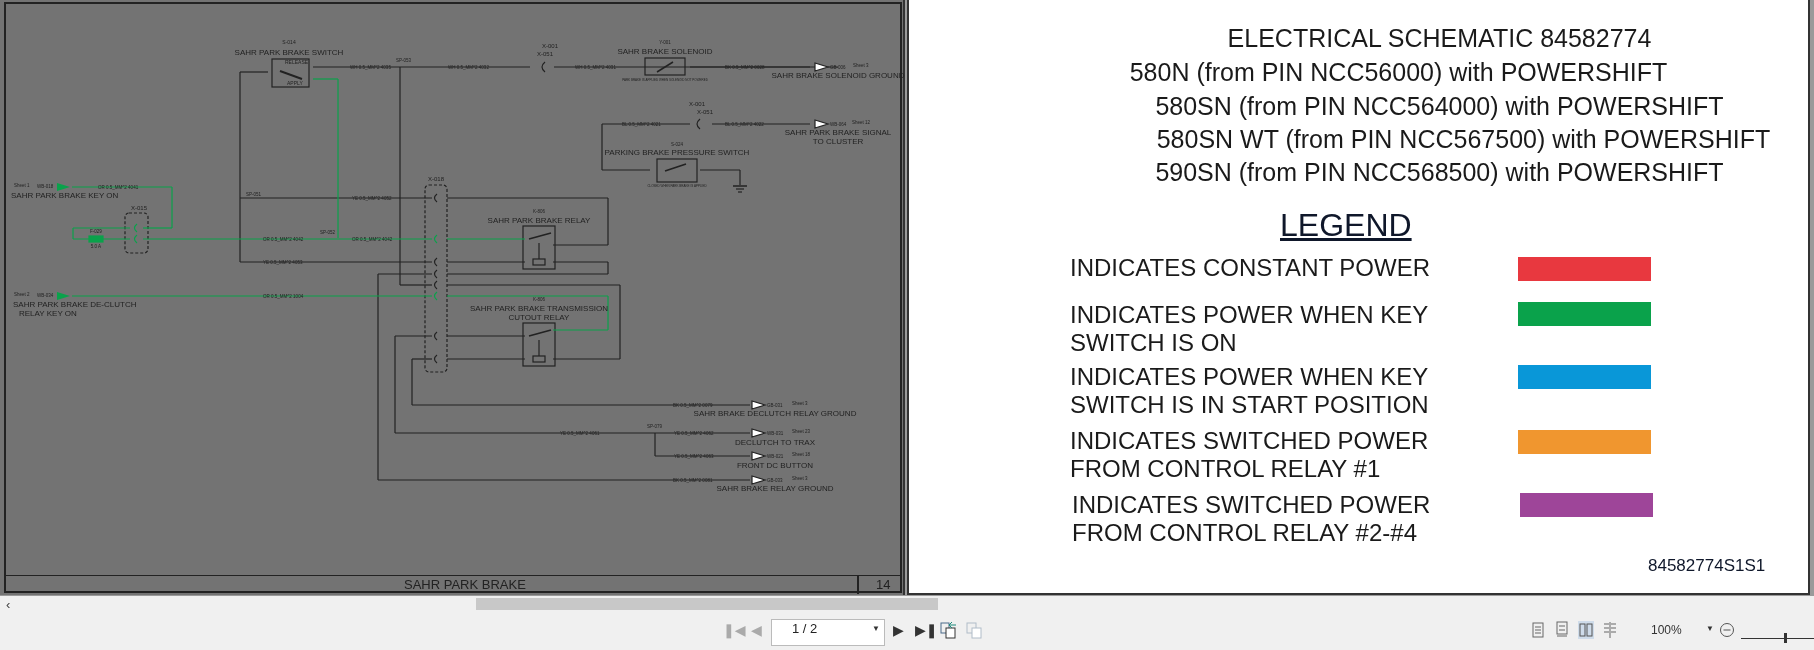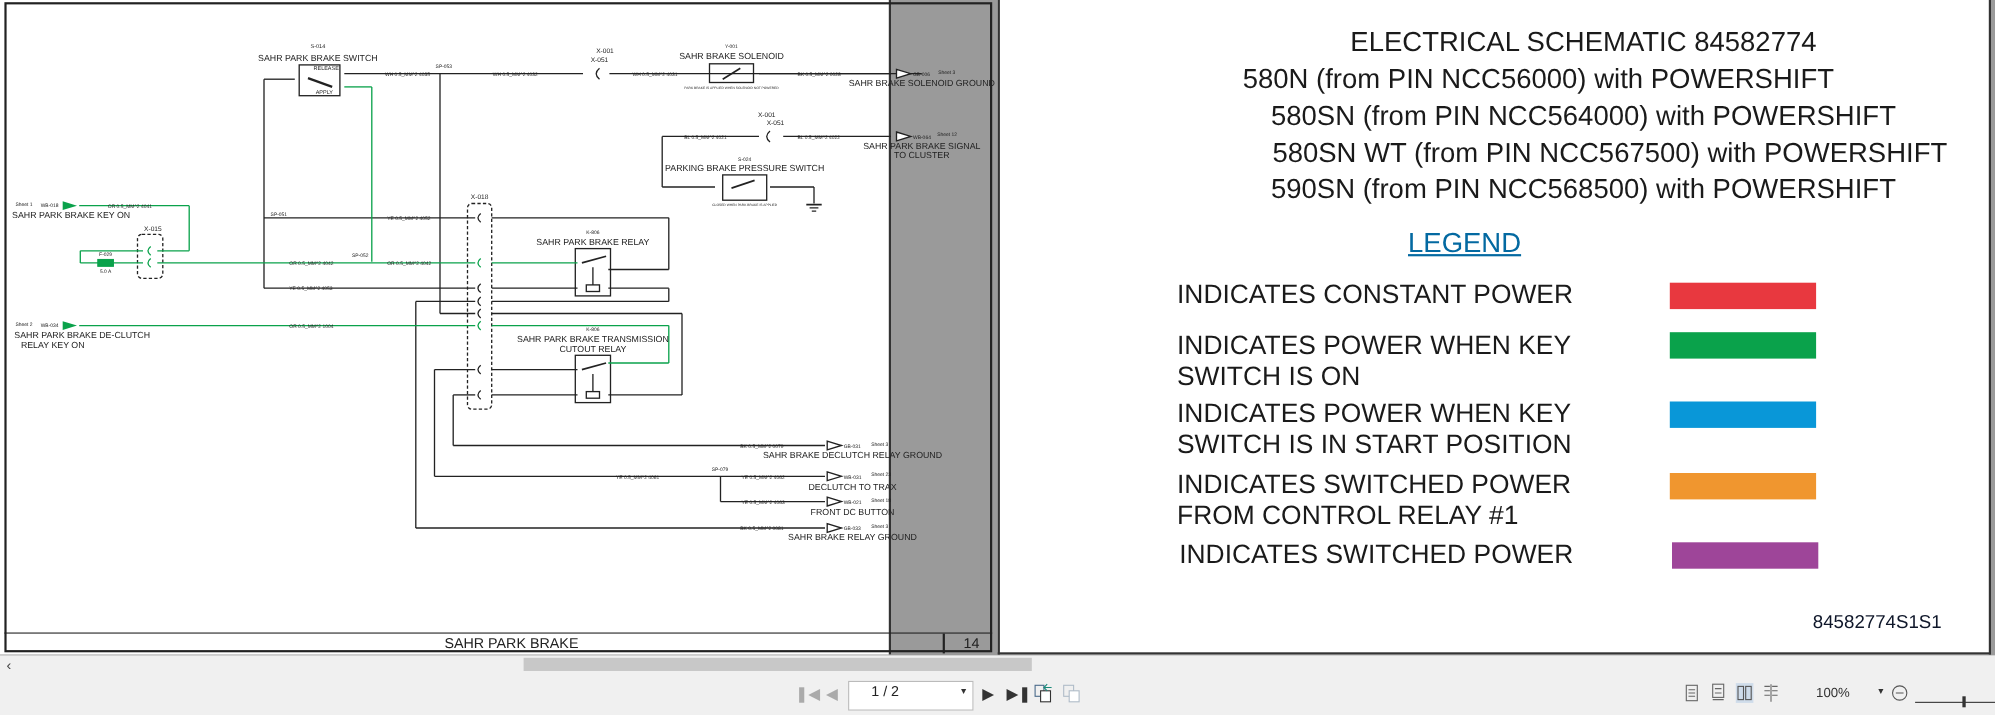--- a/index.html
+++ b/index.html
@@ -1,28 +1,28 @@
 <!DOCTYPE html>
 <html><head>
 <meta charset="utf-8">
 <style>
   html, body { margin:0; padding:0; }
   body { width:1814px; height:650px; background:#f0f0f0; position:relative; overflow:hidden; font-family:"Liberation Sans", sans-serif; }
   .viewport { position:absolute; left:0; top:0; width:1814px; height:596px; background:#9a9a9a; overflow:hidden; }
-  .page-left { position:absolute; left:0; top:0; width:810px; height:595px; background:#ffffff; border-right:2px solid #333; box-sizing:border-box; }
+  .page-left { position:absolute; left:0; top:0; width:905px; height:595px; background:#737373; border-right:2px solid #333; box-sizing:border-box; }
   .page-right { position:absolute; left:907px; top:0; width:903px; height:595px; background:#fff; border:2px solid #333; border-top:none; box-sizing:border-box; }
   .sheet-frame { position:absolute; left:4px; top:2px; width:898px; height:591px; border:2px solid #222; border-top:2px solid #222; box-sizing:border-box; }
   .title-block { position:absolute; left:4px; top:575px; width:898px; height:19px; border-top:1.5px solid #222; box-sizing:border-box; }
   .title-block .tb-title { position:absolute; left:400px; top:1px; font-size:13px; color:#222; }
   .title-block .tb-divider { position:absolute; left:853px; top:0; width:1.5px; height:18px; background:#222; }
   .title-block .tb-sheet { position:absolute; left:872px; top:1px; font-size:13px; color:#222; }
   svg.schematic { position:absolute; left:0; top:0; }
   .rt { position:absolute; left:0; width:1065px; text-align:center; color:#1a1a1a; }
   .rt.head { font-size:25px; letter-spacing:0px; }
-  .legend-title { position:absolute; left:1280px; top:207px; font-size:25px; text-decoration:underline; color:#0369a1; }
+  .legend-title { position:absolute; left:1280px; top:207px; font-size:32px; text-decoration:underline; color:#0f172a; }
   .legend-row { position:absolute; font-size:24px; color:#1a1a1a; line-height:28px; }
   .swatch { position:absolute; width:133px; height:24px; }
   .doc-code { position:absolute; left:1648px; top:556px; font-size:17px; color:#0f172a; }
   .hscroll { position:absolute; left:0; top:596px; width:1814px; height:16px; background:#f0f0f0; }
   .hscroll .left-arrow { position:absolute; left:6px; top:1px; font-size:13px; color:#444; }
   .hscroll .thumb { position:absolute; left:476px; top:2px; width:462px; height:12px; background:#c8c8c8; }
   .toolbar { position:absolute; left:0; top:612px; width:1814px; height:38px; background:#f0f0f0; }
   .tbtn { position:absolute; top:10px; font-size:14px; color:#333; cursor:pointer; }
   .page-box { position:absolute; left:771px; top:7px; width:114px; height:27px; background:#fff; border:1px solid #bbb; box-sizing:border-box; font-size:13px; padding-left:20px; line-height:18px; color:#222; }
   .page-box .caret { position:absolute; right:4px; top:0; font-size:8px; color:#333; }
@@ -263,20 +263,21 @@
 <div class="swatch" style="left:1518px;top:365px;background:#0997d8;"></div>
 
 <div class="legend-row" style="left:1070px;top:427px;">
   <div>INDICATES SWITCHED POWER</div>
   <div>FROM CONTROL RELAY #1</div>
 </div>
 <div class="swatch" style="left:1518px;top:430px;background:#f0962f;"></div>
 
 <div class="legend-row" style="left:1072px;top:491px;">
   <div>INDICATES SWITCHED POWER</div>
+  <div>FROM CONTROL RELAY #2-#4</div>
 </div>
 <div class="swatch" style="left:1520px;top:493px;background:#9e4599;"></div>
 
 <div class="doc-code">84582774S1S1</div>
 
 <div class="hscroll">
   <span class="left-arrow">‹</span>
   <div class="thumb"></div>
 </div>
 

